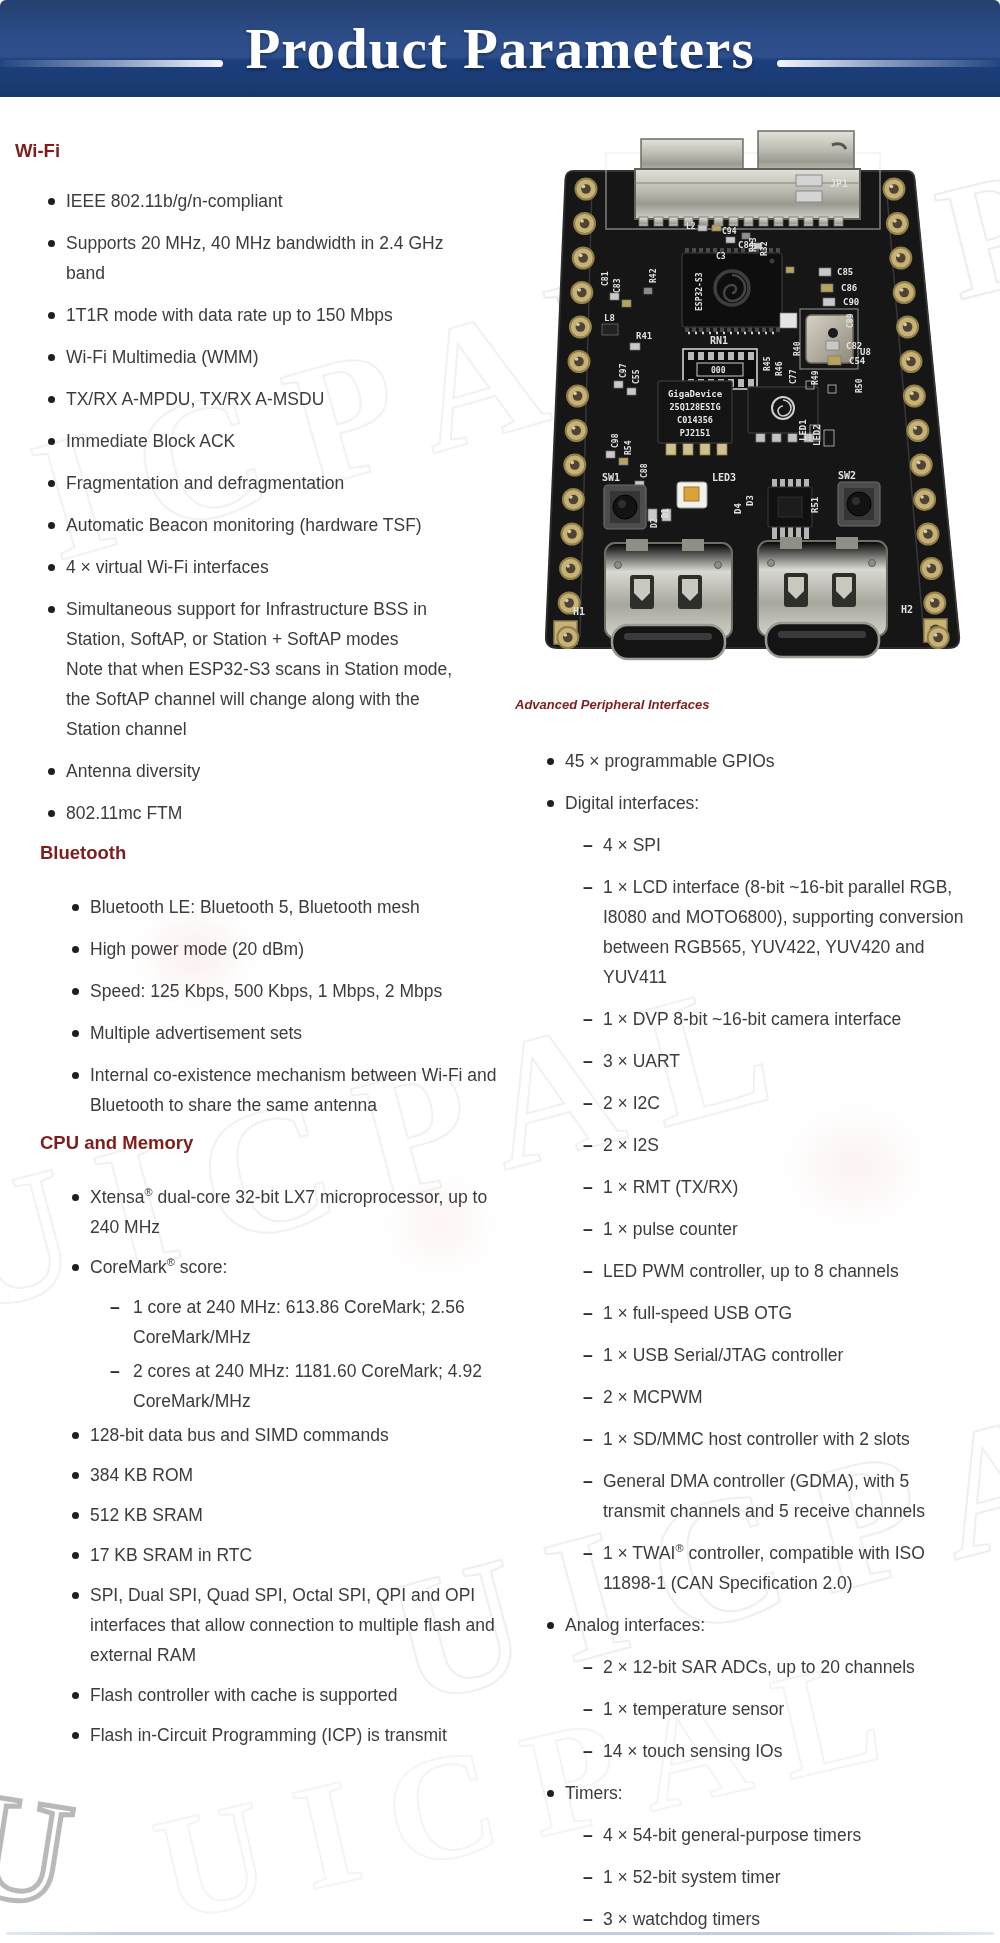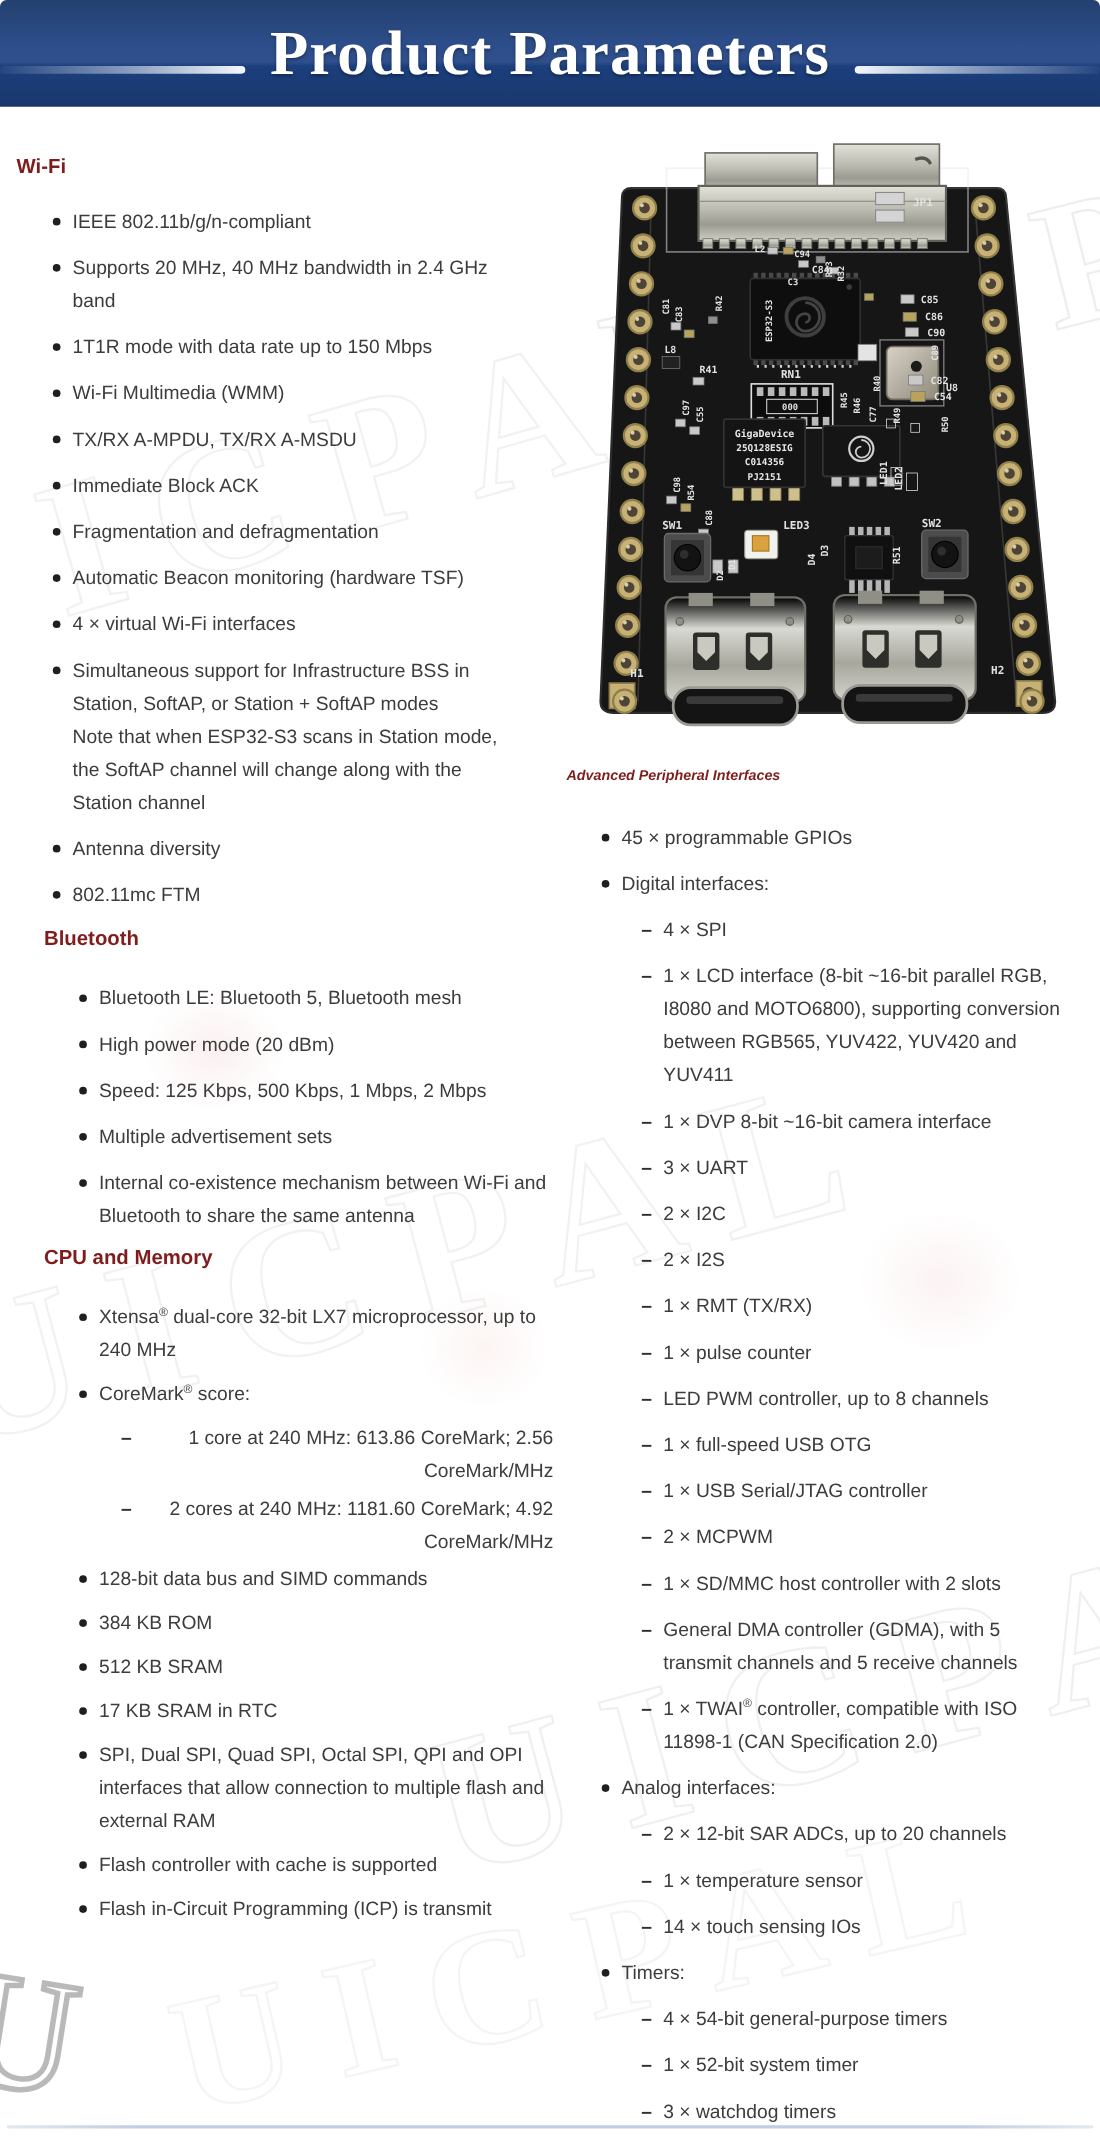--- a/index.html
+++ b/index.html
@@ -44,21 +44,21 @@
   .col-right h2{font-size:13px;margin-bottom:30px;font-style:italic;}
   ul{list-style:none;margin:0;padding:0;}
   li{position:relative;margin:0 0 12px 0;line-height:30px;font-size:17.5px;box-sizing:border-box;}
   .sec-cpu li{margin-bottom:10px;}
   li.b::before{content:"";position:absolute;top:12px;width:7px;height:7px;border-radius:50%;background:#1f1f1f;}
   li.d::before{content:"\2013";position:absolute;top:0;line-height:30px;font-weight:700;color:#2e2e2e;}
   .sec-wifi li.b{padding-left:66px;width:472px;}
   .sec-wifi li.b::before{left:48px;}
   .sec-bt li.b,.sec-cpu li.b{padding-left:90px;width:500px;}
   .sec-bt li.b::before,.sec-cpu li.b::before{left:72px;}
-  .sec-cpu li.d{padding-left:133px;width:503px;margin-bottom:4px;text-align:right;}
+  .sec-cpu li.d{padding-left:133px;width:503px;margin-bottom:4px;}
   .sec-cpu li.d::before{left:110px;}
   .col-right li.b{padding-left:50px;width:452px;}
   .col-right li.b::before{left:32px;}
   .col-right li.d{padding-left:88px;width:458px;}
   .col-right li.d::before{left:68px;}
   .blk{display:block;}
   sup.reg{font-size:11px;vertical-align:super;line-height:0;}
 
   
   .board-wrap{position:absolute;left:540px;top:125px;width:430px;height:550px;z-index:1;}

